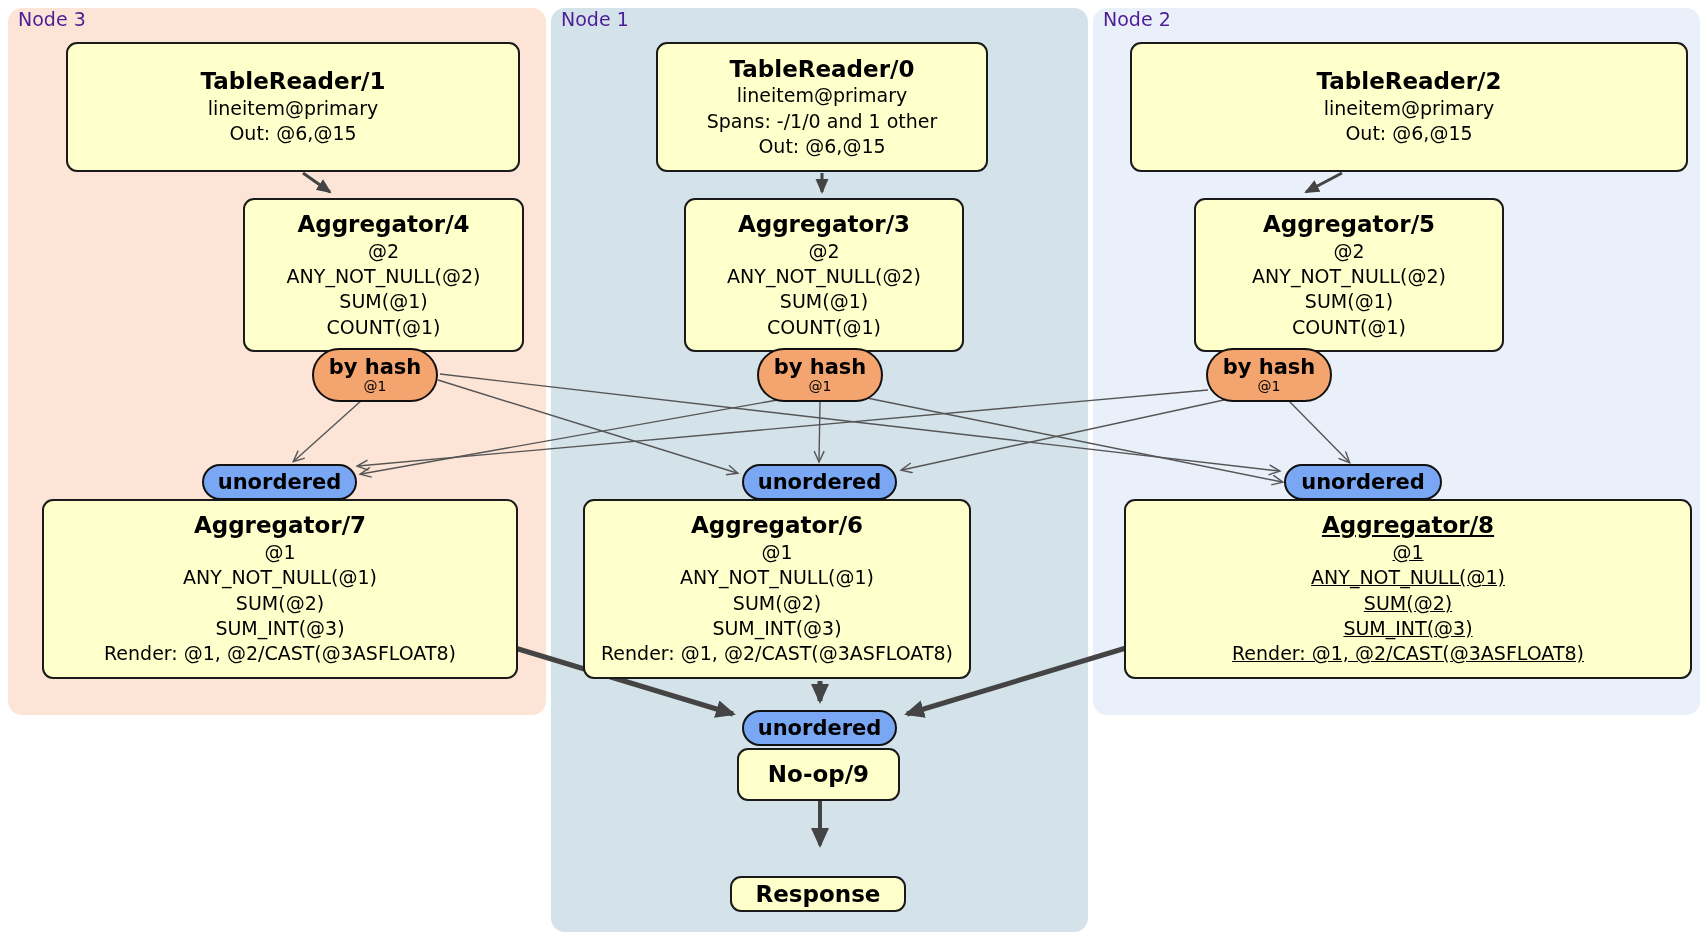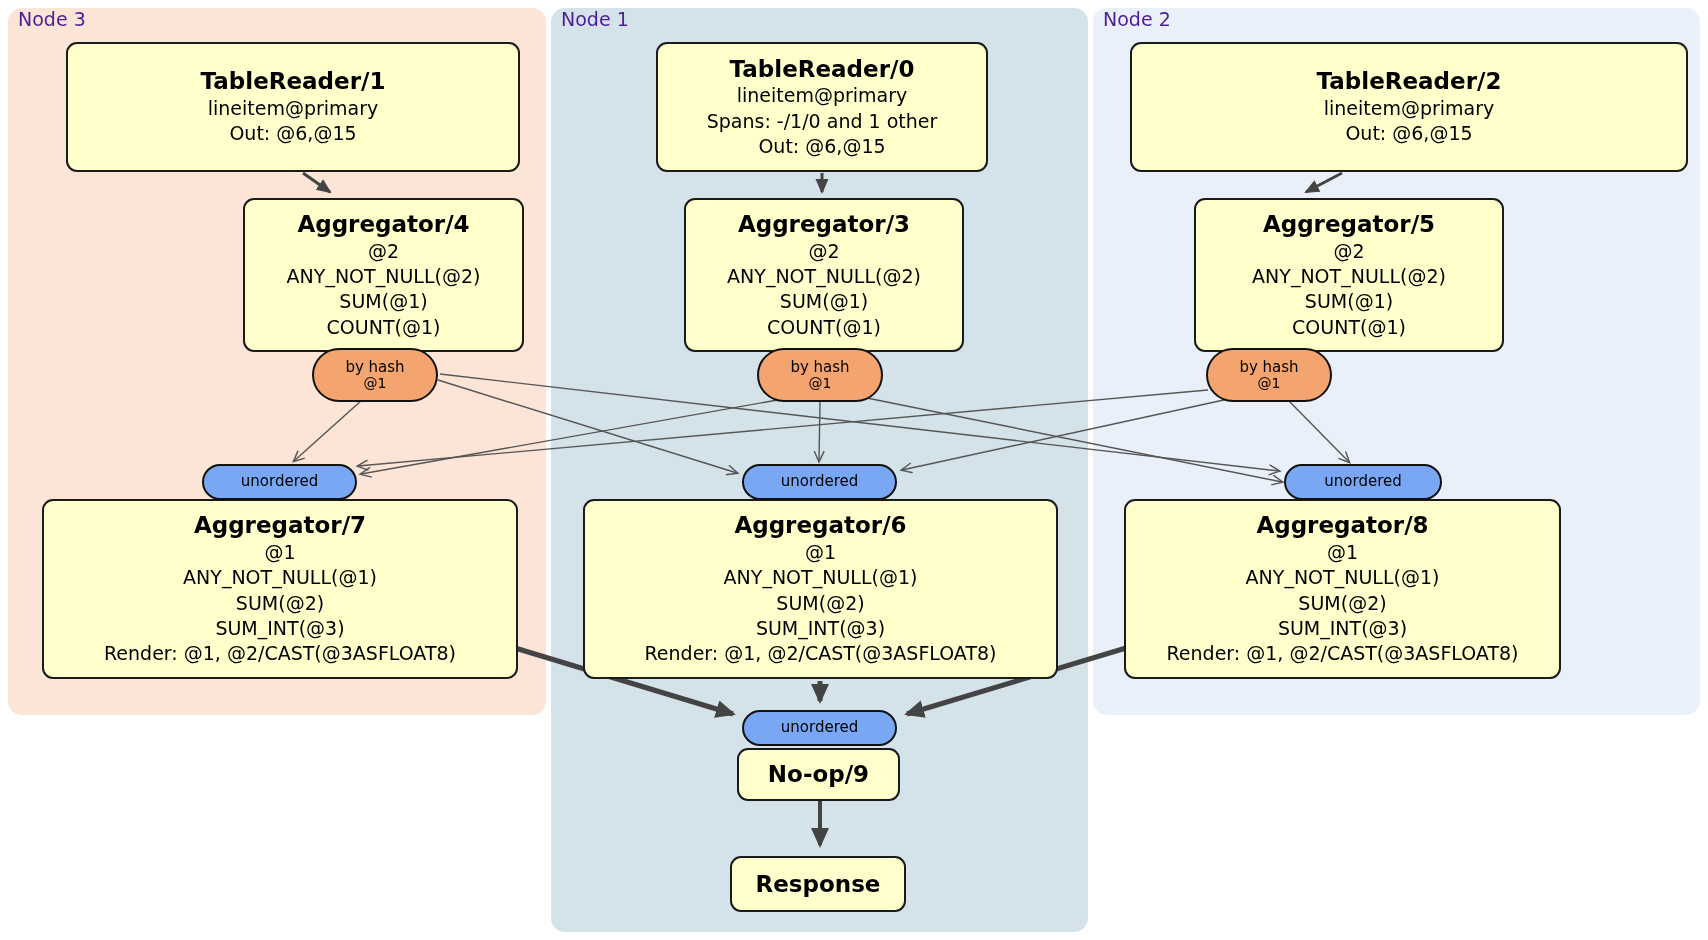--- a/index.html
+++ b/index.html
@@ -60,21 +60,21 @@
     border-radius: 30px;
     box-sizing: border-box;
     display: flex;
     flex-direction: column;
     align-items: center;
     justify-content: center;
     text-align: center;
     z-index: 4;
     white-space: nowrap;
   }
-  .oval-label { font-weight: normal; font-size: 15px; line-height: 1.15; }
+  .oval-label { font-weight: bold; font-size: 21px; line-height: 1.15; }
   .oval-sub   { font-size: 14px; line-height: 1.1; }
 </style>
 </head>
 <body>
 
 <div id="diagram">
 
   <div class="panel" style="left: 8px; top: 8px; width: 538px; height: 707px; background-color: rgb(252, 228, 215);"></div>
   <div class="panel" style="left: 551px; top: 8px; width: 537px; height: 924px; background-color: rgb(212, 226, 234);"></div>
   <div class="panel" style="left: 1093px; top: 8px; width: 607px; height: 707px; background-color: rgb(233, 240, 250);"></div>
@@ -185,43 +185,43 @@
 
   <div class="pbox" style="left:42px; top:499px; width:476px; height:180px;">
     <div class="ptitle">Aggregator/7</div>
     <div>@1</div>
     <div>ANY_NOT_NULL(@1)</div>
     <div>SUM(@2)</div>
     <div>SUM_INT(@3)</div>
     <div>Render: @1, @2/CAST(@3ASFLOAT8)</div>
   </div>
 
-  <div class="pbox" style="left:583px; top:499px; width:475px; height:180px;">
+  <div class="pbox" style="left:583px; top:499px; width:388px; height:180px;">
     <div class="ptitle">Aggregator/6</div>
     <div>@1</div>
     <div>ANY_NOT_NULL(@1)</div>
     <div>SUM(@2)</div>
     <div>SUM_INT(@3)</div>
     <div>Render: @1, @2/CAST(@3ASFLOAT8)</div>
   </div>
 
-  <div class="pbox" style="left:1124px; top:499px; width:437px; height:180px;">
+  <div class="pbox" style="left:1124px; top:499px; width:568px; height:180px;text-decoration:underline;">
     <div class="ptitle">Aggregator/8</div>
     <div>@1</div>
     <div>ANY_NOT_NULL(@1)</div>
     <div>SUM(@2)</div>
     <div>SUM_INT(@3)</div>
     <div>Render: @1, @2/CAST(@3ASFLOAT8)</div>
   </div>
 
   <div class="oval" style="left: 742px; top: 710px; width: 155px; height: 36px; background-color: rgb(122, 167, 243);">
     <div class="oval-label">unordered</div>
   </div>
 
   <div class="pbox" style="left:737px; top:748px; width:163px; height:53px;">
     <div class="ptitle">No-op/9</div>
   </div>
 
-  <div class="pbox" style="left:730px; top:856px; width:176px; height:56px;">
+  <div class="pbox" style="left:730px; top:876px; width:176px; height:36px;">
     <div class="ptitle">Response</div>
   </div>
 
 </div>
 
 </body></html>

